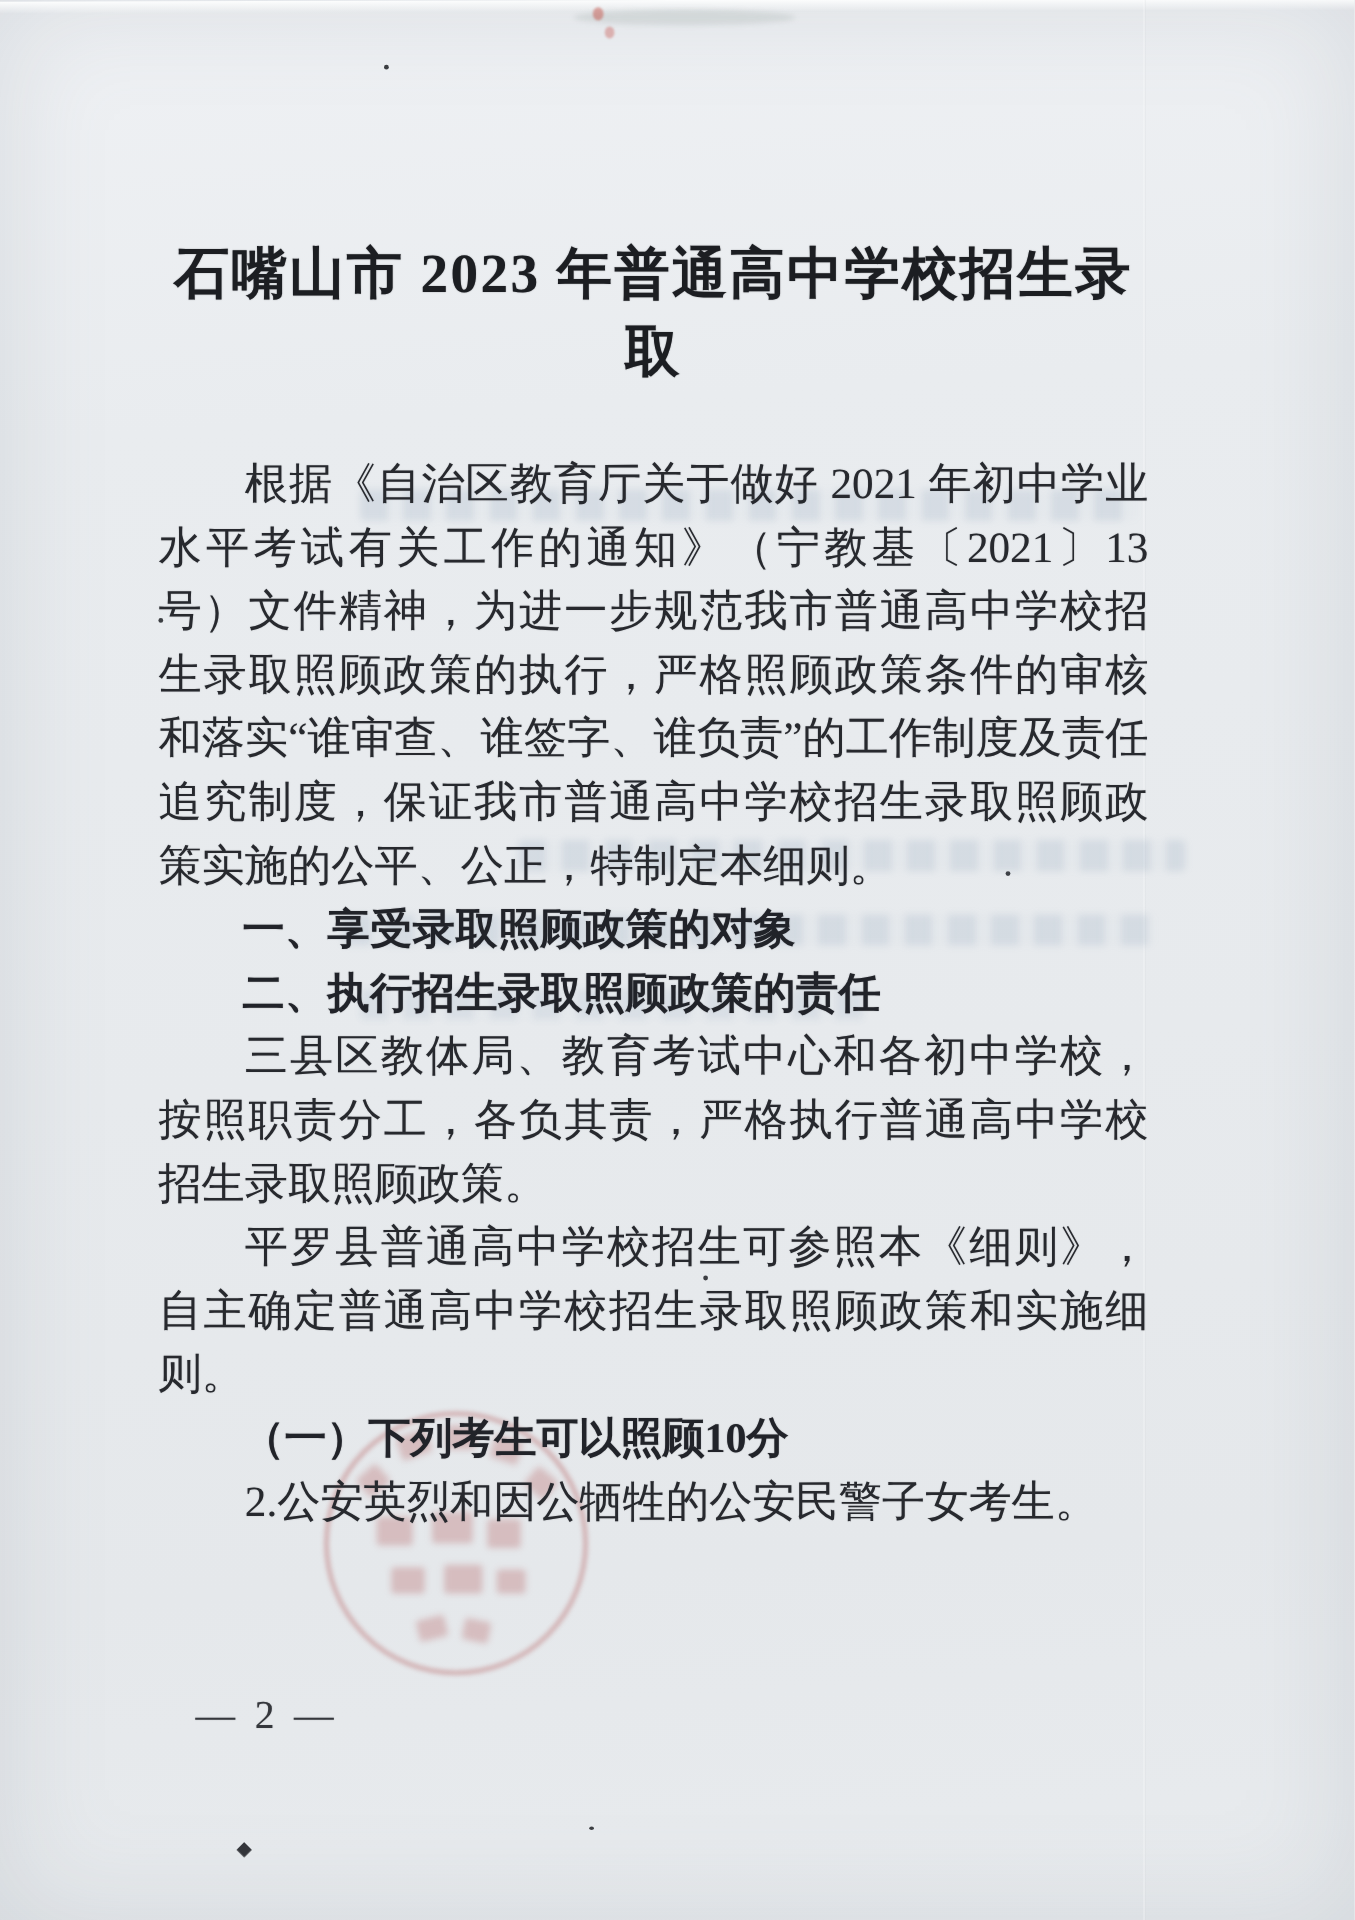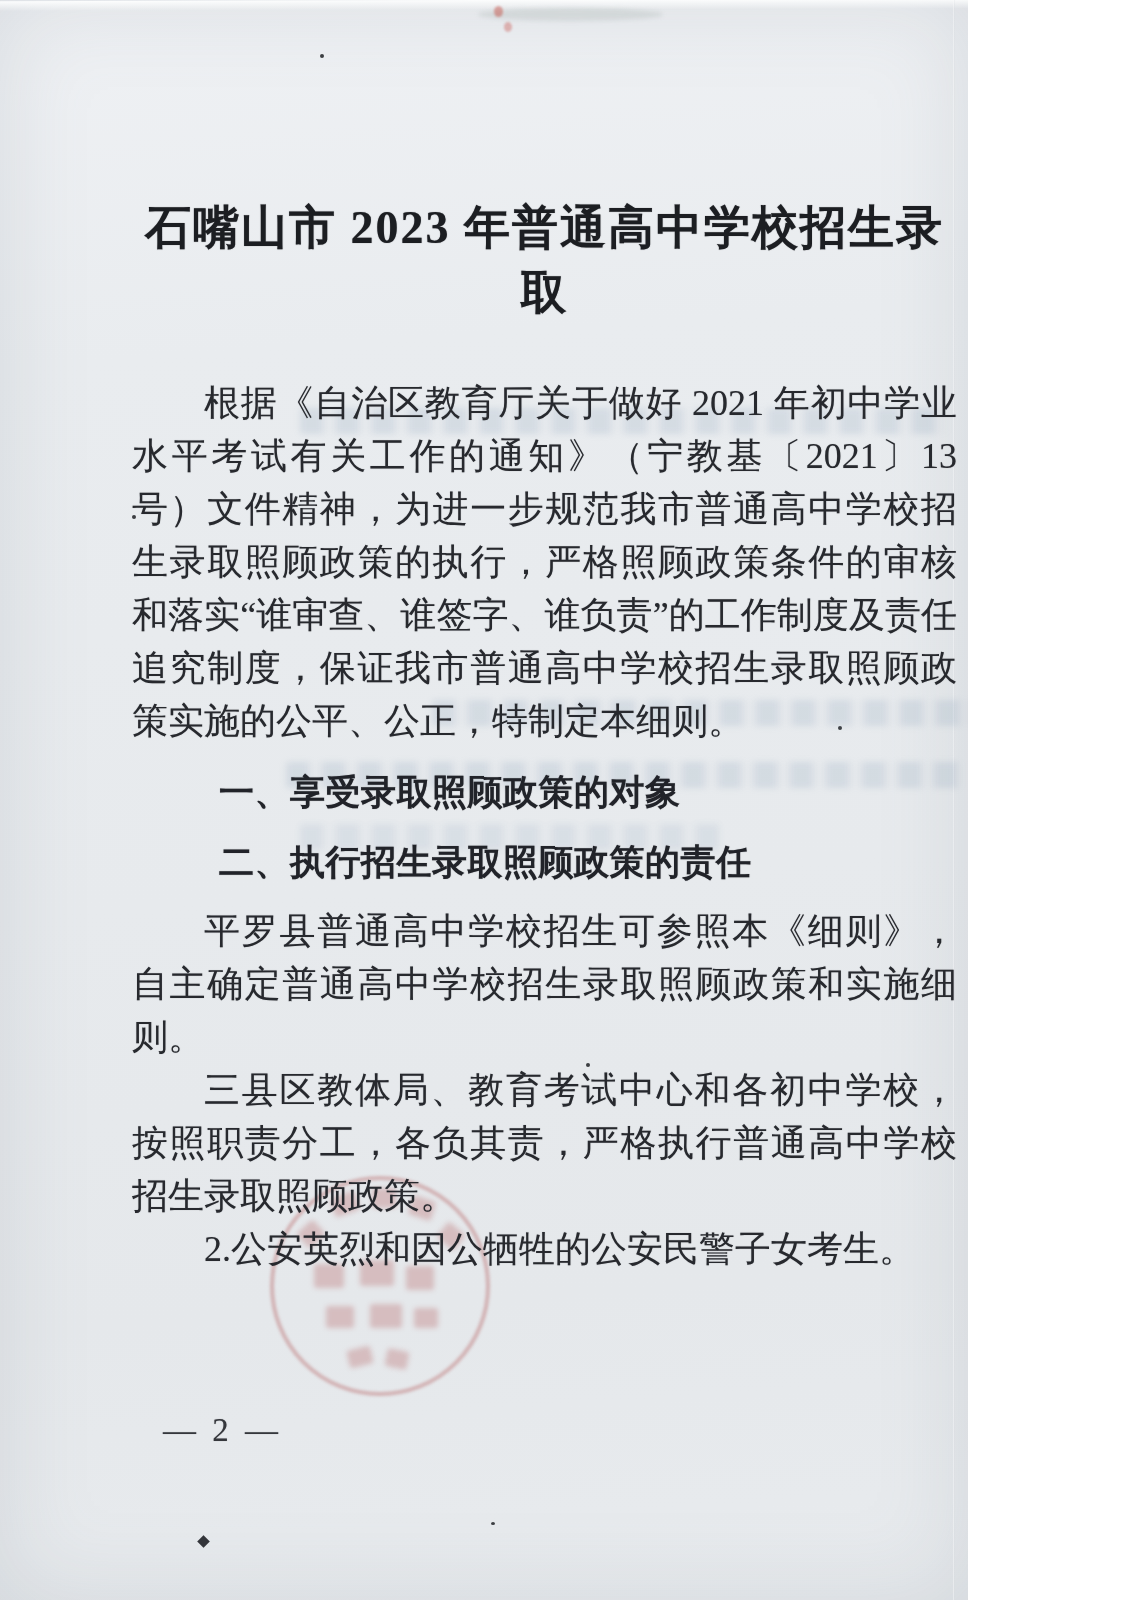--- a/index.html
+++ b/index.html
@@ -3,21 +3,21 @@
 <meta charset="utf-8">
 <style>
   html, body { margin: 0; padding: 0; }
   body {
     width: 1129px; height: 1600px;
     font-family: "Liberation Serif", "DejaVu Serif", serif;
     overflow: hidden;
   }
   .page {
     position: relative;
-    width: 968px; height: 1600px;
+    width: 1129px; height: 1600px;
     background: linear-gradient(176deg, #eff1f4 0%, #e9ecef 22%, #e7eaed 55%, #e5e8eb 80%, #e8ebee 100%);
     box-shadow: inset 0 0 90px rgba(115,125,138,0.18);
     overflow: hidden;
   }
   
   .top-edge {
     position: absolute; top: 0; left: 0; width: 100%; height: 10px;
     background: linear-gradient(to bottom, #fcfdfd 0%, rgba(252,253,253,0) 100%);
     transform: skewY(-0.15deg);
   }
@@ -65,21 +65,21 @@
     letter-spacing: 2px; color: #1c1e22;
     text-shadow: 0 0 1px rgba(30,30,35,0.55);
   }
   .doc-body { margin-top: 52px; font-size: 36px; line-height: 53px; }
   .doc-body p { margin: 0; }
   .para {
     text-indent: 2em; text-align: justify;
     text-shadow: 0 0 1px rgba(40,42,48,0.35);
   }
   .sec-heading {
-    margin: 17px; text-indent: 2em;
+    margin: 0; text-indent: 2em;
     font-family: "Liberation Sans", "DejaVu Sans", sans-serif;
     font-size: 35px; line-height: 53px; font-weight: 700;
     color: #212329; letter-spacing: 0.5px;
     text-shadow: 0 0 1px rgba(30,32,38,0.45);
   }
   .sub-heading {
     margin: 0; text-indent: 2em;
     font-size: 35px; line-height: 53px; font-weight: 700;
     color: #212329;
     text-shadow: 0 0 1px rgba(30,32,38,0.45);
@@ -131,23 +131,24 @@
 
   <div class="content">
     <h1 class="doc-title">石嘴山市 2023 年普通高中学校招生录取</h1>
 
     <div class="doc-body">
       <p class="para">根据《自治区教育厅关于做好 2021 年初中学业水平考试有关工作的通知》（宁教基〔2021〕13 号）文件精神，为进一步规范我市普通高中学校招生录取照顾政策的执行，严格照顾政策条件的审核和落实“谁审查、谁签字、谁负责”的工作制度及责任追究制度，保证我市普通高中学校招生录取照顾政策实施的公平、公正，特制定本细则。</p>
 
       <h2 class="sec-heading">一、享受录取照顾政策的对象</h2>
 
       <h2 class="sec-heading">二、执行招生录取照顾政策的责任</h2>
+      <p class="para">三县区教体局、教育考试中心和各初中学校，按照职责分工，各负其责，严格执行普通高中学校招生录取照顾政策。</p>
       <p class="para">平罗县普通高中学校招生可参照本《细则》，自主确定普通高中学校招生录取照顾政策和实施细则。</p>
-      <p class="para">三县区教体局、教育考试中心和各初中学校，按照职责分工，各负其责，严格执行普通高中学校招生录取照顾政策。</p>
 
+      <p class="sub-heading">（一）下列考生可以照顾10分</p>
       <p class="list-item">2.公安英烈和因公牺牲的公安民警子女考生。</p>
 
     </div>
   </div>
 
   <div class="footer-num">— 2 —</div>
 
 </div>
 
 </body></html>

